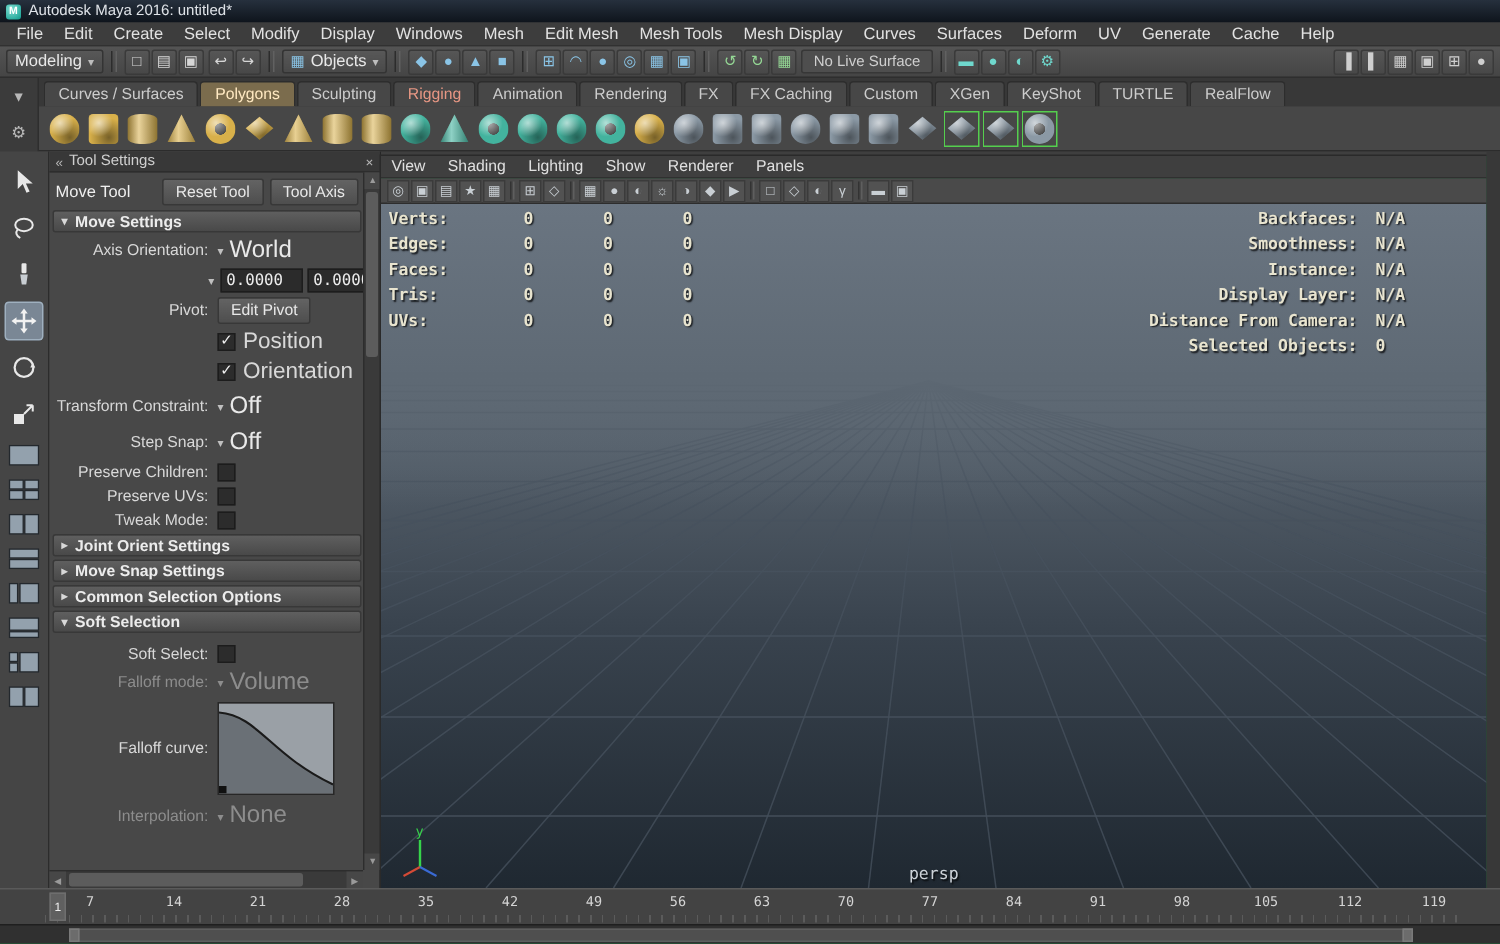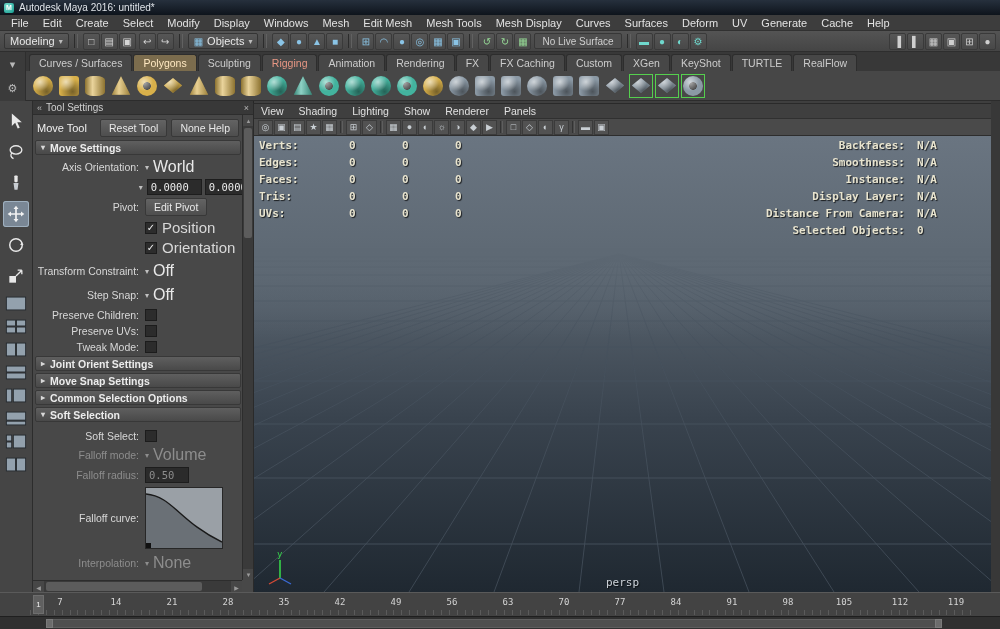--- a/index.html
+++ b/index.html
@@ -420,21 +420,21 @@
   <div class="ts-panel">
     <div class="ts-header">
       <span class="hico">«</span>
       <span class="htitle">Tool Settings</span>
       <span class="hico">×</span>
     </div>
     <div class="ts-content">
       <div class="ts-toolrow">
         <span class="ts-toolname">Move Tool</span>
         <button class="btn">Reset Tool</button>
-        <button class="btn">None Help</button>
+        <button class="btn">Tool Axis</button>
       </div>
 
       <div class="sec">
         <span class="tri">▾</span>
         <span>Move Settings</span>
       </div>
 
       <div class="row">
         <span class="lbl">Axis Orientation:</span>
         <div class="dd">
@@ -520,24 +520,20 @@
       <div class="row" style="margin-top:6px;">
         <span class="lbl">Soft Select:</span>
         <span class="cb"></span>
       </div>
       <div class="row dim">
         <span class="lbl">Falloff mode:</span>
         <div class="dd">
           <span class="arr">▾</span>
           <span class="ddtext">Volume</span>
         </div>
-      </div>
-      <div class="row dim">
-        <span class="lbl">Falloff radius:</span>
-        <span class="num dimf" style="width:44px;">0.50</span>
       </div>
       <div class="row" style="align-items:center;margin-top:4px;">
         <span class="lbl">Falloff curve:</span>
         <span class="curvebox">
           <svg width="76" height="60">
             <rect x="0" y="0" width="76" height="60" fill="#9aa0a6"></rect>
             <path d="M0,6 C26,8 34,34 76,54 L76,60 L0,60 Z" fill="#6a7076"></path>
             <path d="M0,6 C26,8 34,34 76,54" fill="none" stroke="#1a1a1a" stroke-width="1.4"></path>
             <rect x="0" y="55" width="5" height="5" fill="#111"></rect>
           </svg>

